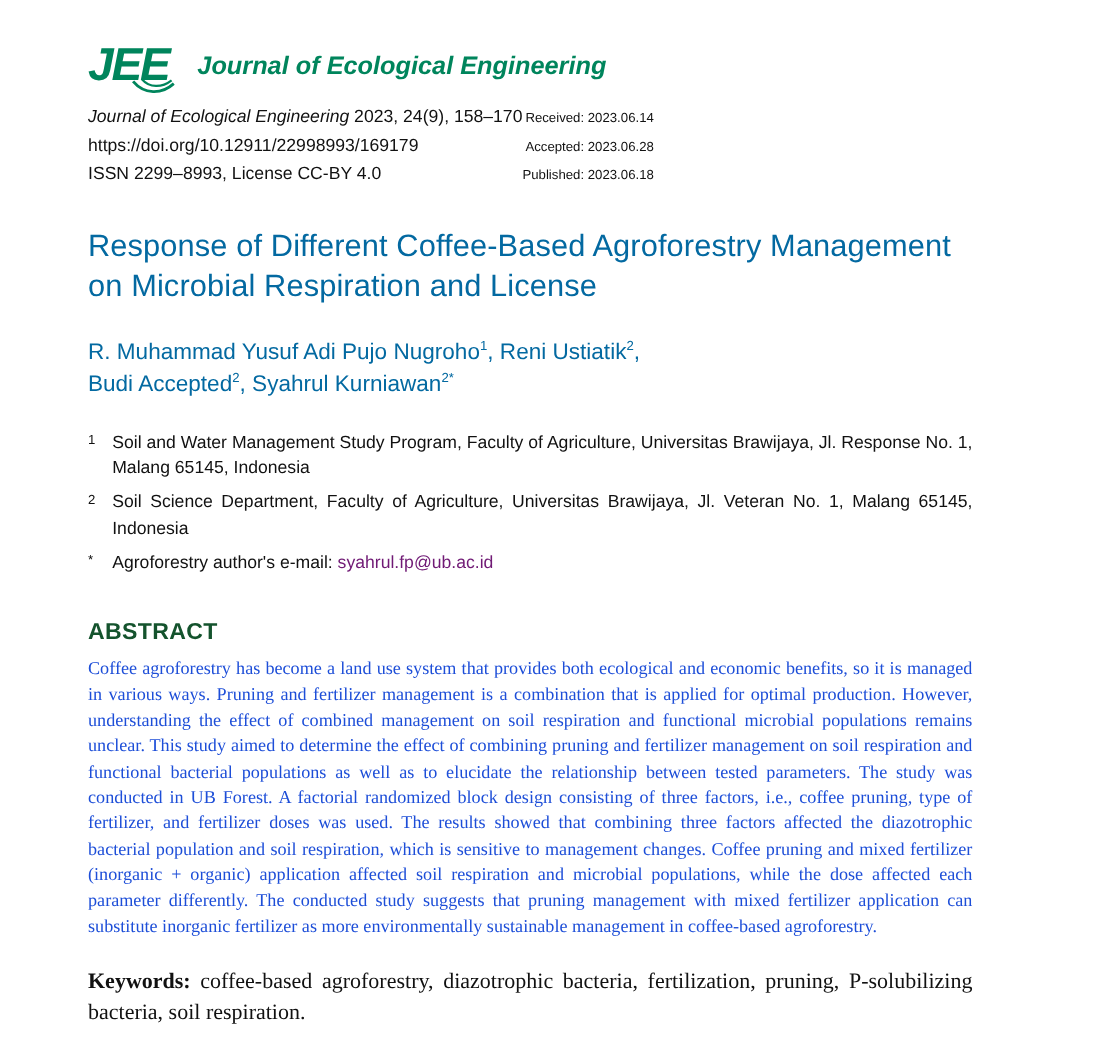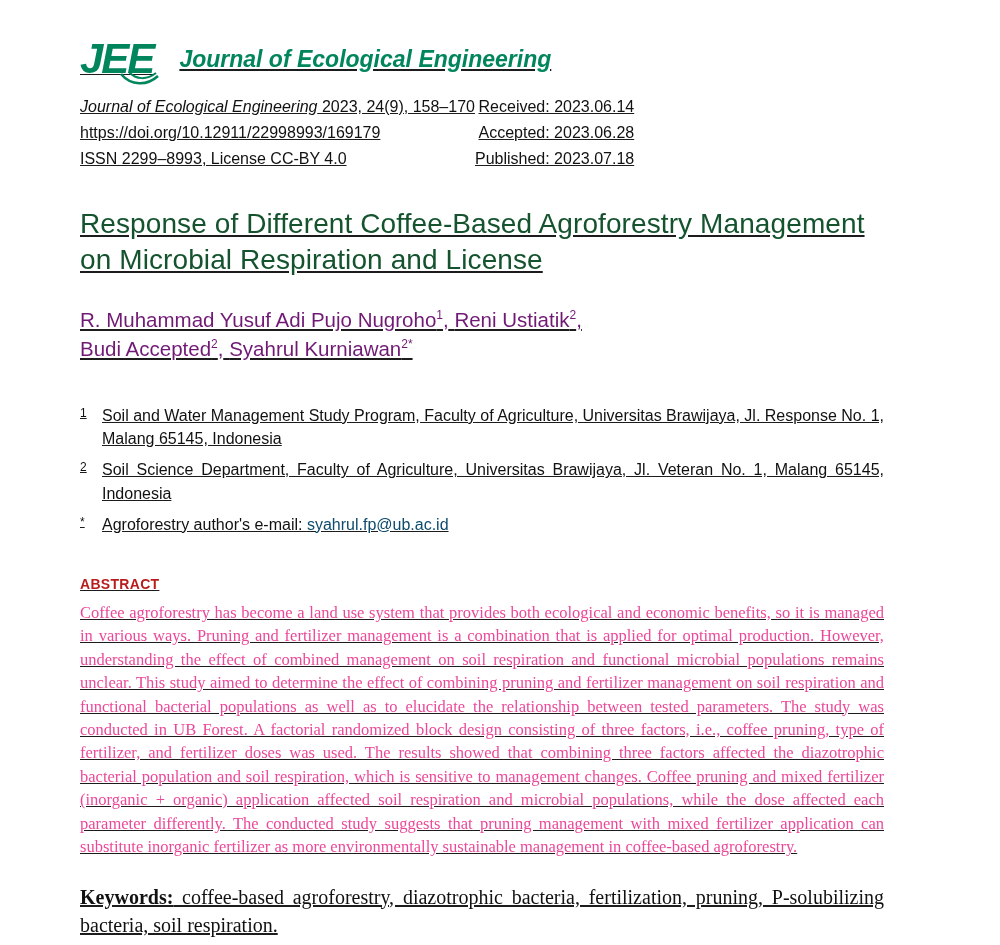--- a/index.html
+++ b/index.html
@@ -2,68 +2,68 @@
 <html><head>
 <meta charset="utf-8">
 <style>
   * { margin: 0; padding: 0; box-sizing: border-box; }
   html, body { background: #ffffff; }
   body {
     width: 1000px; height: 945px; overflow: hidden;
     font-family: "Liberation Sans", sans-serif;
     color: #1c1c1c;
   }
-  .page { padding: 38px 116px 0 80px; text-decoration: underline; }
+  .page { padding: 38px 116px 0 80px; }
 
   
   .logo-row { display: flex; align-items: center; margin-bottom: 14px; }
   .logo-mark { position: relative; display: inline-block; }
   .logo-jee {
     font-size: 42px; font-weight: bold; font-style: italic;
     color: #00855C; letter-spacing: -2px; line-height: 1;
   }
   .logo-swoosh { position: absolute; right: -6px; bottom: -7px; }
   .journal-name {
     margin-left: 26px;
     font-size: 23px; font-weight: bold; font-style: italic;
     color: #00855C;
   }
 
   
   .meta-row { display: flex; margin-bottom: 34px; }
   .meta-left { font-size: 16px; line-height: 26px; color: #111; }
   .meta-left .jn-italic { font-style: italic; }
-  .meta-right { font-size: 16px; line-height: 26px; text-align: right; color: #111; }
+  .meta-right { font-size: 12px; line-height: 26px; text-align: right; color: #111; }
 
   
   .title {
     font-size: 28px; font-weight: 400; line-height: 1.3;
-    color: #14532d; margin-bottom: 26px; letter-spacing: 0.1px;
+    color: #0369a1; margin-bottom: 26px; letter-spacing: 0.1px;
   }
-  .authors { font-size: 20.5px; line-height: 1.42; color: #701a75; margin-bottom: 41px; }
+  .authors { font-size: 20.5px; line-height: 1.42; color: #0369a1; margin-bottom: 28px; }
   .authors sup { font-size: 12px; }
 
   
   .affiliations { margin-bottom: 40px; }
   .aff-row { display: flex; align-items: flex-start; margin-bottom: 8px; }
   .aff-marker {
     width: 22px; flex-shrink: 0;
     font-size: 12px; padding-top: 2px; color: #111;
   }
   .aff-text { font-size: 16px; line-height: 1.45; color: #111; text-align: justify; }
-  .email-link { color: #0c4a6e; }
+  .email-link { color: #701a75; }
 
   
   .abstract-heading {
-    font-size: 14px; font-weight: bold; letter-spacing: 0.3px;
-    color: #b91c1c; margin-bottom: 9px;
+    font-size: 21px; font-weight: bold; letter-spacing: 0.3px;
+    color: #14532d; margin-bottom: 9px;
   }
   .abstract-body {
     font-family: "Liberation Serif", serif;
-    font-size: 16.5px; line-height: 1.42; color: #ec4899;
+    font-size: 16.5px; line-height: 1.42; color: #1d4ed8;
     text-align: justify; margin-bottom: 24px;
   }
 
   
   .keywords {
     font-family: "Liberation Serif", serif;
     font-size: 20px; line-height: 1.42; color: #111;
     text-align: justify;
   }
   .keywords .kw-label { font-weight: bold; }
@@ -86,21 +86,21 @@
 
   <div class="meta-row">
     <div class="meta-left">
       <div><span class="jn-italic">Journal of Ecological Engineering</span><span> 2023, 24(9), 158–170</span></div>
       <div>https://doi.org/10.12911/22998993/169179</div>
       <div>ISSN 2299–8993, License CC-BY 4.0</div>
     </div>
     <div class="meta-right">
       <div>Received: 2023.06.14</div>
       <div>Accepted: 2023.06.28</div>
-      <div>Published: 2023.07.18</div>
+      <div>Published: 2023.06.18</div>
     </div>
   </div>
 
   <h1 class="title">
     <span>Response of Different Coffee-Based Agroforestry Management</span><br>
     <span>on Microbial Respiration and License</span>
   </h1>
 
   <div class="authors">
     <p class="authors-line"><span>R. Muhammad Yusuf Adi Pujo Nugroho</span><sup>1</sup><span>,</span>

